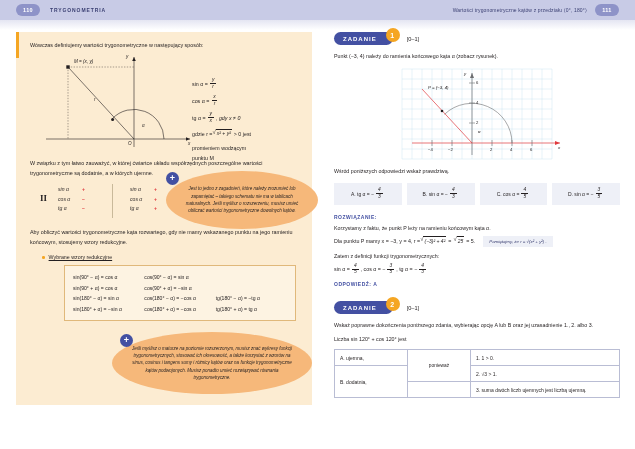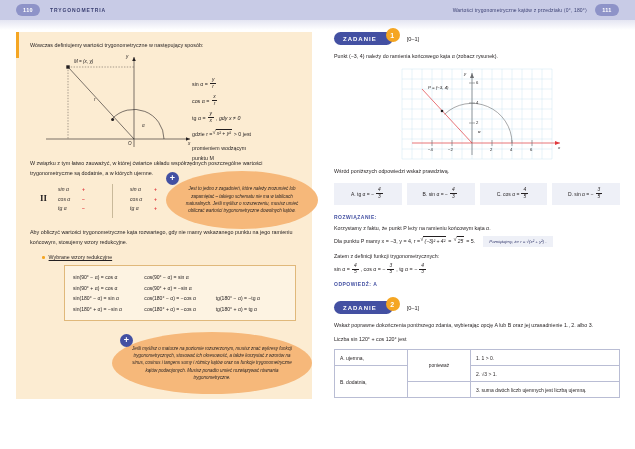--- a/index.html
+++ b/index.html
@@ -36,21 +36,21 @@
     color:#3a3f72;letter-spacing:.15px;
   }
 
   
   .col-left{position:absolute;left:16px;top:32px;width:296px;}
   .col-right{position:absolute;left:334px;top:32px;width:286px;}
 
   
   .cream{
     position:relative;background:#fcecd2;
-    padding:9px 12px 4px 14px;
+    padding:9px 12px 10px 14px;
   }
   .cream:before{
     content:"";position:absolute;left:0;top:0;width:3px;height:26px;
     background:#f5a623;
   }
   .para{font-size:5.4px;line-height:1.75;color:#231f20;}
 
   
   .diagram{position:relative;width:160px;height:98px;margin:3px 0 0 8px;}
   .diagram svg{position:absolute;left:0;top:0;}

